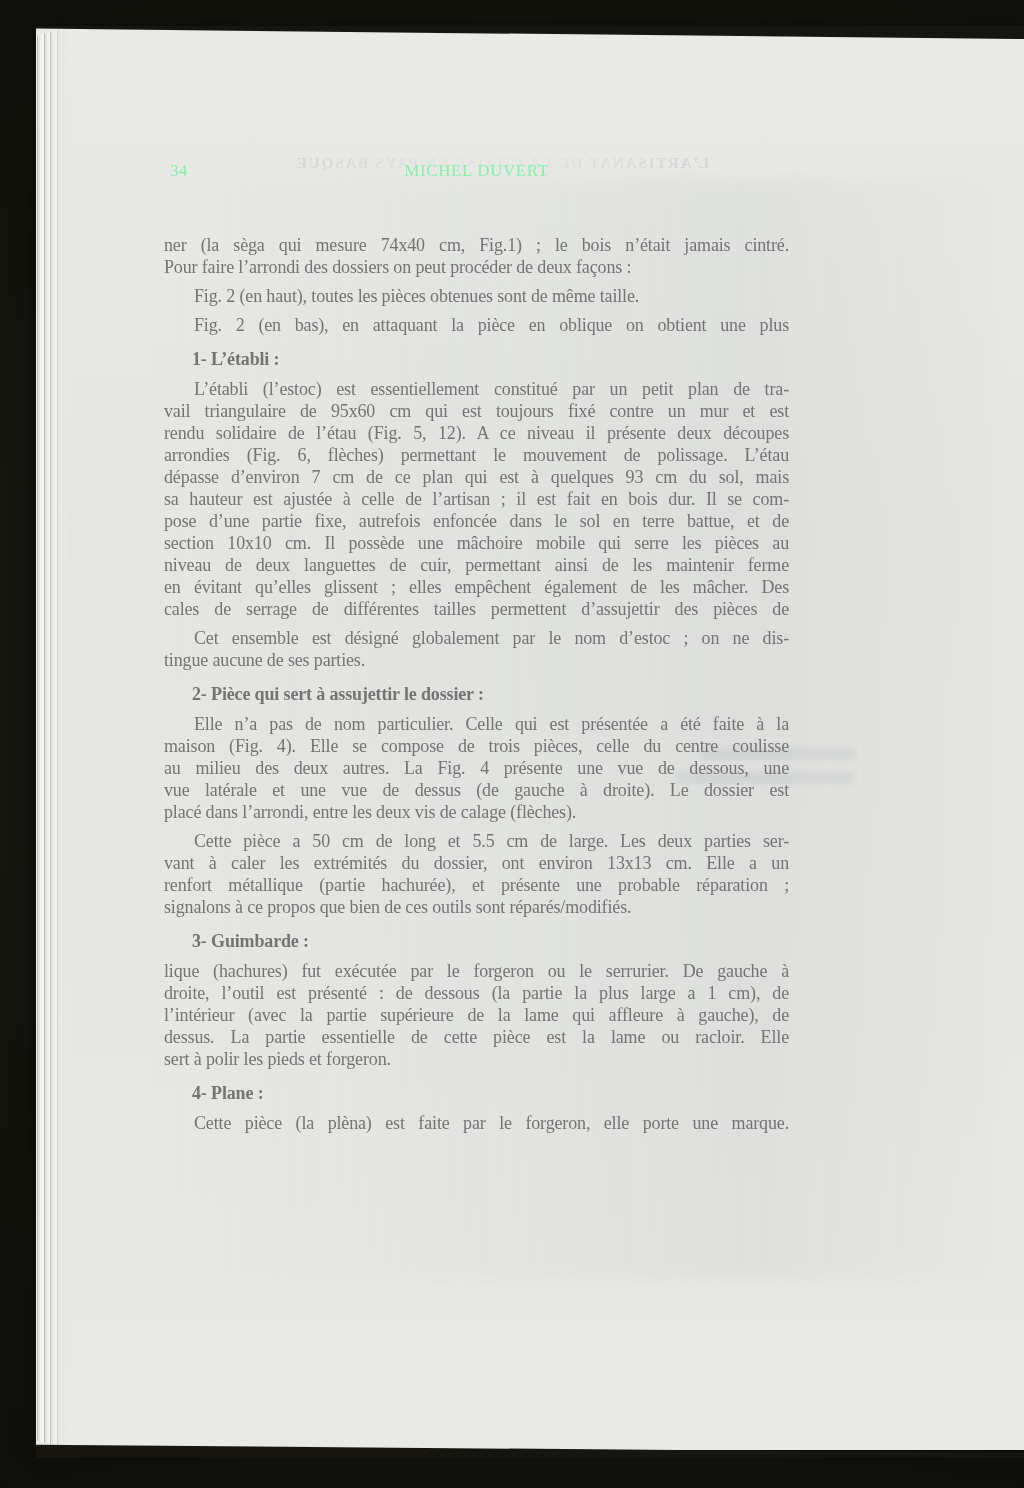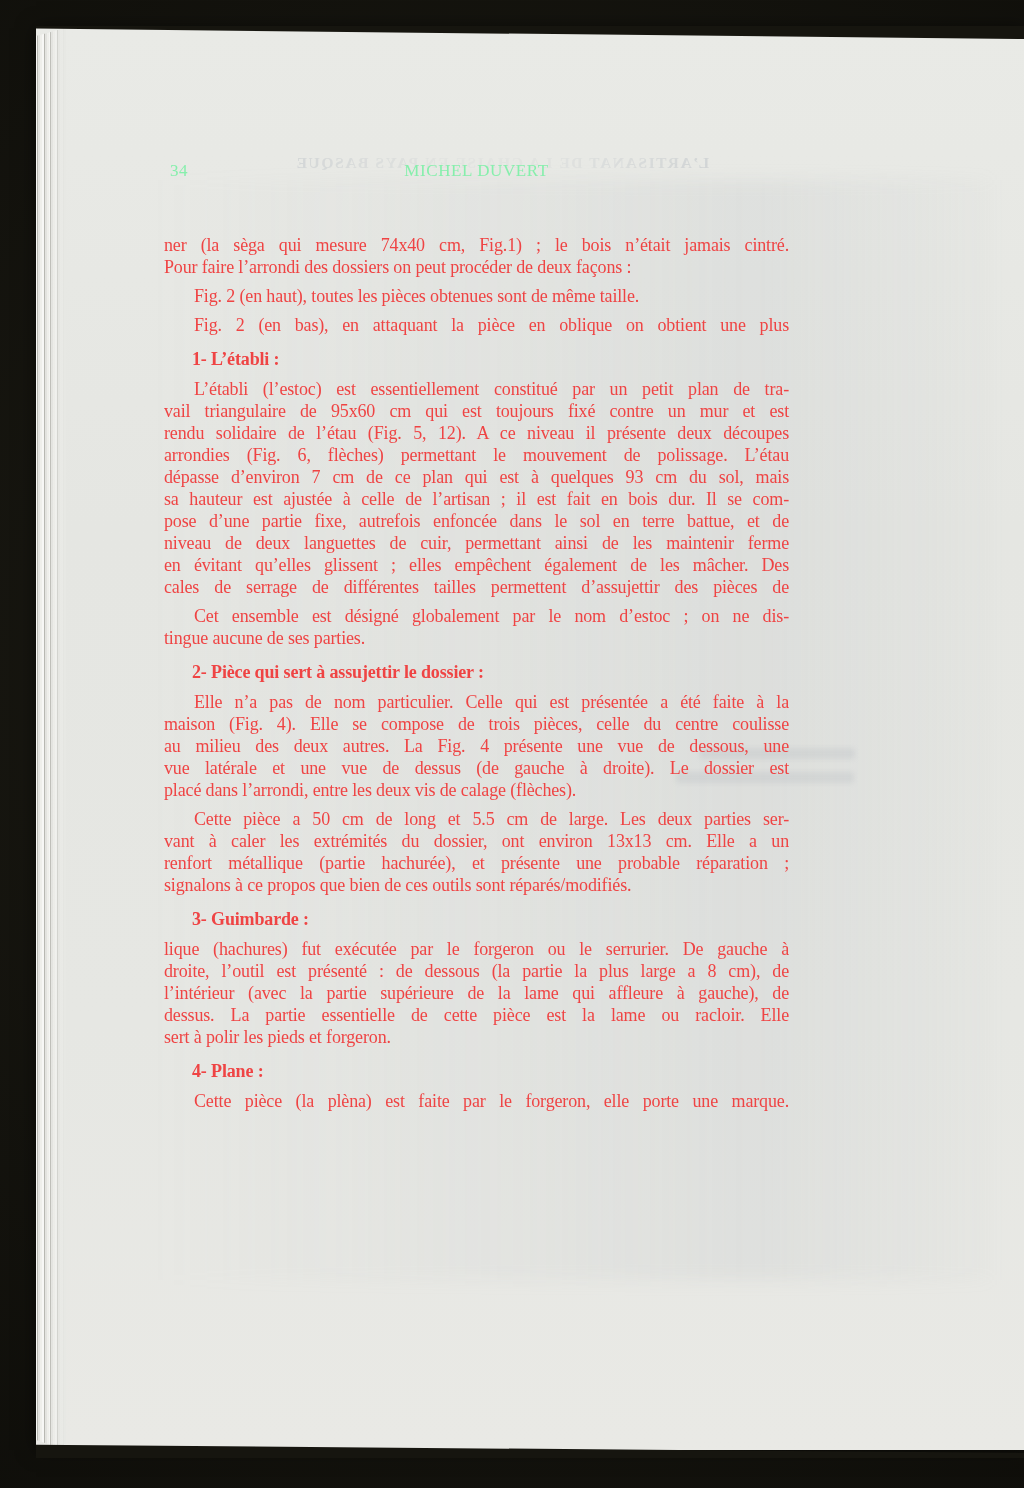--- a/index.html
+++ b/index.html
@@ -91,21 +91,21 @@
   
   .smudge{
     position:absolute;background:rgba(142,152,166,0.14);
     filter:blur(2.5px);border-radius:3px;pointer-events:none;
   }
   .smudge.a{left:700px;top:748px;width:155px;height:11px;}
   .smudge.b{left:676px;top:772px;width:178px;height:11px;}
   
   .text-column{
     position:absolute;left:164px;top:234px;width:625px;
-    font-size:18px;line-height:22px;color:#ef4444;
+    font-size:18px;line-height:22px;color:#737373;
     letter-spacing:-0.15px;
   }
   .block{margin:0 0 7px 0;}
   .block.heading{margin-top:12px;margin-bottom:8px;}
   .line{text-align:justify;text-align-last:justify;}
   .line.last{text-align-last:left;}
   .line.first{text-indent:30px;}
   .block.heading .line{font-weight:bold;text-align-last:left;text-indent:28px;}
 </style>
 </head>
@@ -145,20 +145,21 @@
       <div class="line last">1- L’établi :</div>
     </div>
     <div class="block para">
       <div class="line first">L’établi (l’estoc) est essentiellement constitué par un petit plan de tra-</div>
       <div class="line">vail triangulaire de 95x60 cm qui est toujours fixé contre un mur et est</div>
       <div class="line">rendu solidaire de l’étau (Fig. 5, 12). A ce niveau il présente deux découpes</div>
       <div class="line">arrondies (Fig. 6, flèches) permettant le mouvement de polissage. L’étau</div>
       <div class="line">dépasse d’environ 7 cm de ce plan qui est à quelques 93 cm du sol, mais</div>
       <div class="line">sa hauteur est ajustée à celle de l’artisan ; il est fait en bois dur. Il se com-</div>
       <div class="line">pose d’une partie fixe, autrefois enfoncée dans le sol en terre battue, et de</div>
+      <div class="line">section 10x10 cm. Il possède une mâchoire mobile qui serre les pièces au</div>
       <div class="line">niveau de deux languettes de cuir, permettant ainsi de les maintenir ferme</div>
       <div class="line">en évitant qu’elles glissent ; elles empêchent également de les mâcher. Des</div>
       <div class="line">cales de serrage de différentes tailles permettent d’assujettir des pièces de</div>
     </div>
     <div class="block para">
       <div class="line first">Cet ensemble est désigné globalement par le nom d’estoc ; on ne dis-</div>
       <div class="line last">tingue aucune de ses parties.</div>
     </div>
     <div class="block heading">
       <div class="line last">2- Pièce qui sert à assujettir le dossier :</div>
@@ -174,21 +175,21 @@
       <div class="line first">Cette pièce a 50 cm de long et 5.5 cm de large. Les deux parties ser-</div>
       <div class="line">vant à caler les extrémités du dossier, ont environ 13x13 cm. Elle a un</div>
       <div class="line">renfort métallique (partie hachurée), et présente une probable réparation ;</div>
       <div class="line last">signalons à ce propos que bien de ces outils sont réparés/modifiés.</div>
     </div>
     <div class="block heading">
       <div class="line last">3- Guimbarde :</div>
     </div>
     <div class="block para">
       <div class="line">lique (hachures) fut exécutée par le forgeron ou le serrurier. De gauche à</div>
-      <div class="line">droite, l’outil est présenté : de dessous (la partie la plus large a 8 cm), de</div>
+      <div class="line">droite, l’outil est présenté : de dessous (la partie la plus large a 1 cm), de</div>
       <div class="line">l’intérieur (avec la partie supérieure de la lame qui affleure à gauche), de</div>
       <div class="line">dessus. La partie essentielle de cette pièce est la lame ou racloir. Elle</div>
       <div class="line last">sert à polir les pieds et forgeron.</div>
     </div>
     <div class="block heading">
       <div class="line last">4- Plane :</div>
     </div>
     <div class="block para">
       <div class="line first">Cette pièce (la plèna) est faite par le forgeron, elle porte une marque.</div>
     </div>

